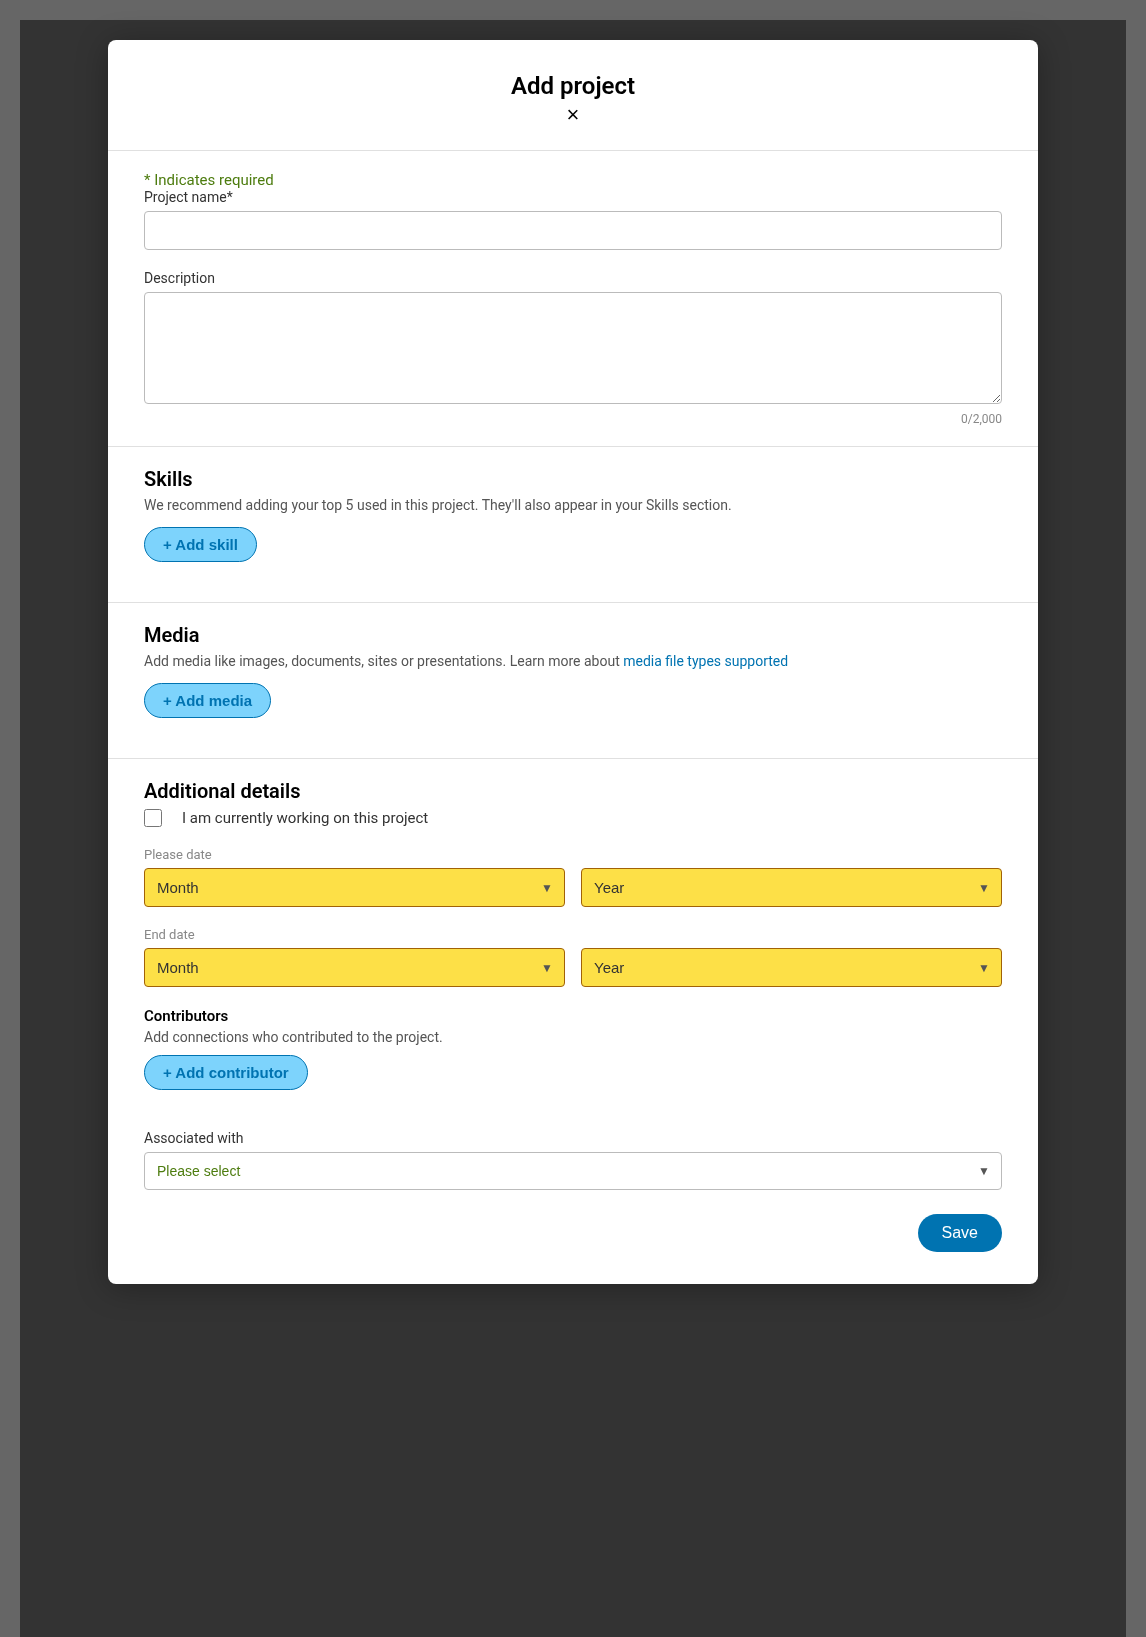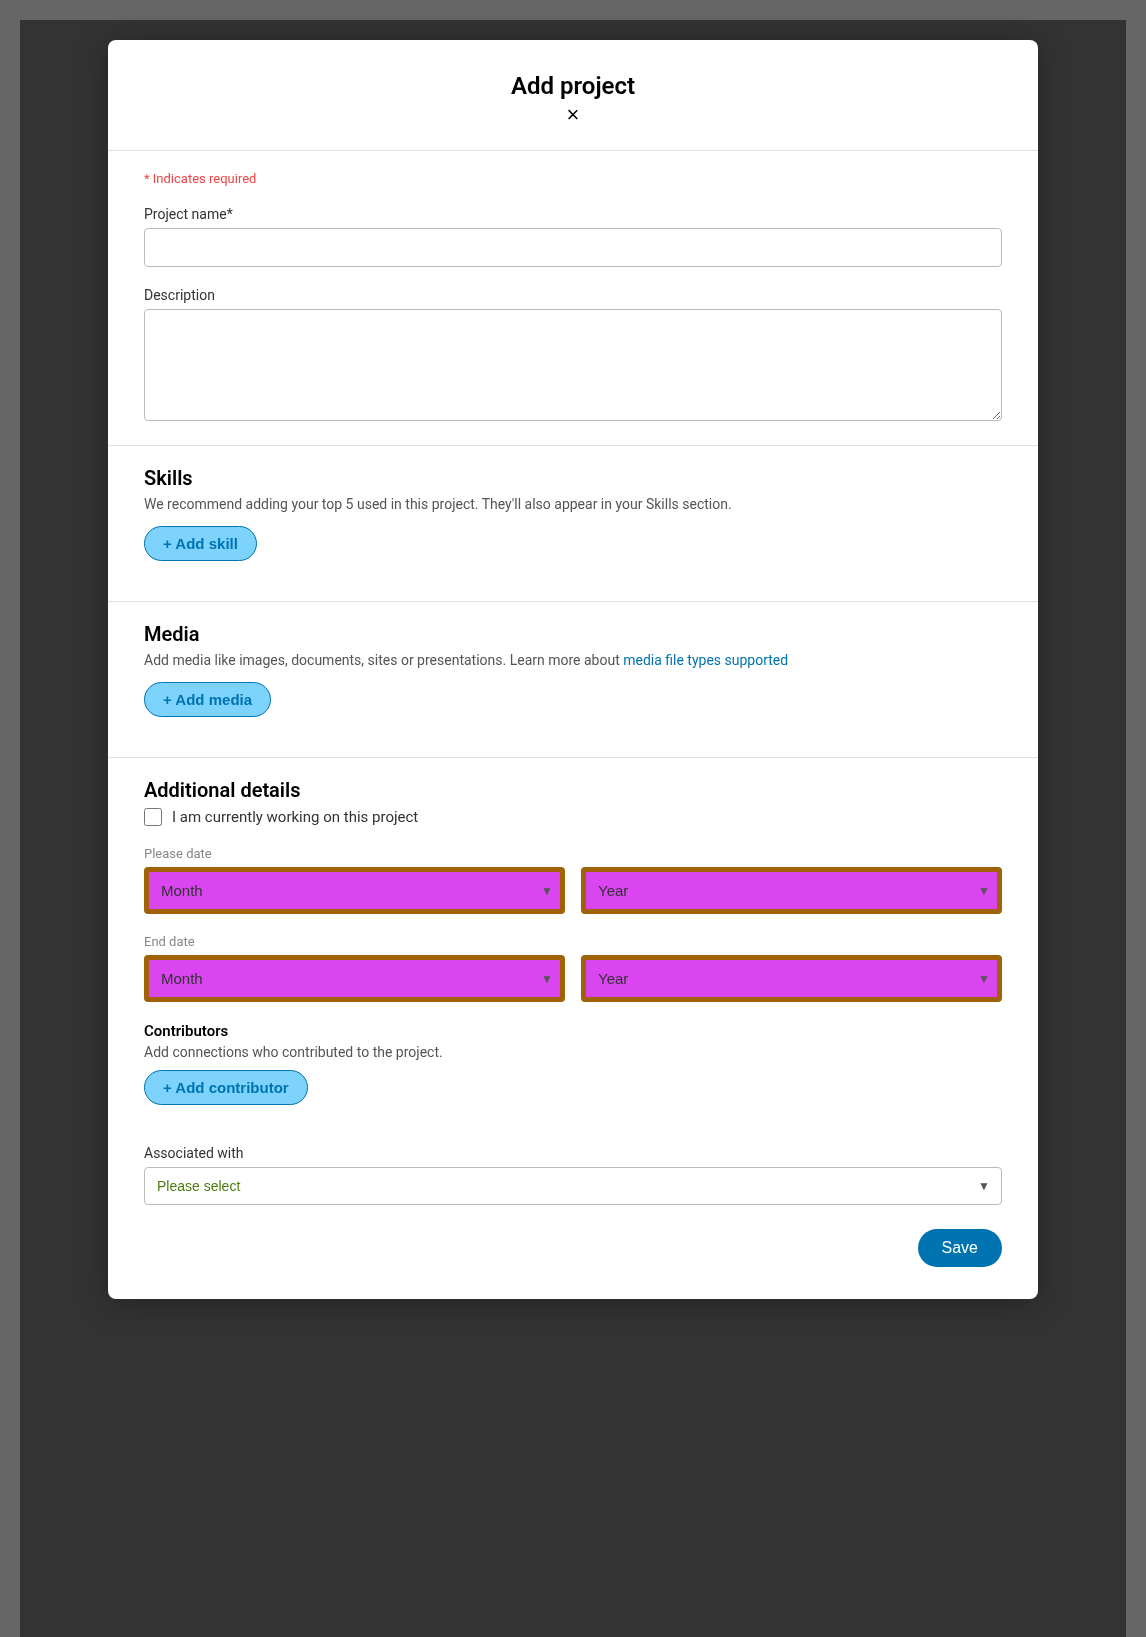--- a/index.html
+++ b/index.html
@@ -66,23 +66,22 @@
       line-height: 1;
     }
 
     .divider {
       border: none;
       border-top: 1px solid #e0e0e0;
       margin: 0 -36px 20px -36px;
     }
 
     .required-note {
-      font-size: 13px;
-      color: #ef4444;
-      margin-bottom: 20px;
+      font-size: 15px;
+      color: #4d7c0f;
     }
 
     .form-group {
       margin-bottom: 20px;
     }
 
     .form-label {
       display: block;
       font-size: 14px;
       color: #333;
@@ -154,21 +153,21 @@
 
     .section-divider {
       border: none;
       border-top: 1px solid #e0e0e0;
       margin: 8px -36px 20px -36px;
     }
 
     .checkbox-row {
       display: flex;
       align-items: center;
-      gap: 10px;
+      gap: 20px;
       margin-bottom: 20px;
     }
 
     .checkbox-input {
       width: 18px;
       height: 18px;
       border: 1.5px solid #bbb;
       border-radius: 2px;
       cursor: pointer;
       accent-color: #0073b1;
@@ -186,25 +185,25 @@
     }
 
     .date-select-wrapper {
       position: relative;
       flex: 1;
     }
 
     .date-select {
       width: 100%;
       padding: 10px 36px 10px 12px;
-      border: 5px solid #a16207;
+      border: 1px solid #a16207;
       border-radius: 4px;
       font-size: 15px;
       color: #333;
-      background: #d946ef;
+      background: #fde047;
       appearance: none;
       -webkit-appearance: none;
       cursor: pointer;
       outline: none;
     }
 
     .select-arrow {
       position: absolute;
       right: 12px;
       top: 50%;
@@ -279,20 +278,21 @@
     <p class="required-note">* Indicates required</p>
 
     <div class="form-group">
       <label class="form-label">Project name*</label>
       <input type="text" class="form-input" placeholder="" style="">
     </div>
 
     <div class="form-group">
       <label class="form-label">Description</label>
       <textarea class="form-textarea" rows="5" style=""></textarea>
+      <div class="char-count">0/2,000</div>
     </div>
 
     <hr class="section-divider">
 
     <div class="form-group">
       <h3 class="section-title">Skills</h3>
       <p class="section-desc">We recommend adding your top 5 used in this project. They'll also appear in your Skills section.</p>
       <button class="outline-btn">+ Add skill</button>
     </div>
 

